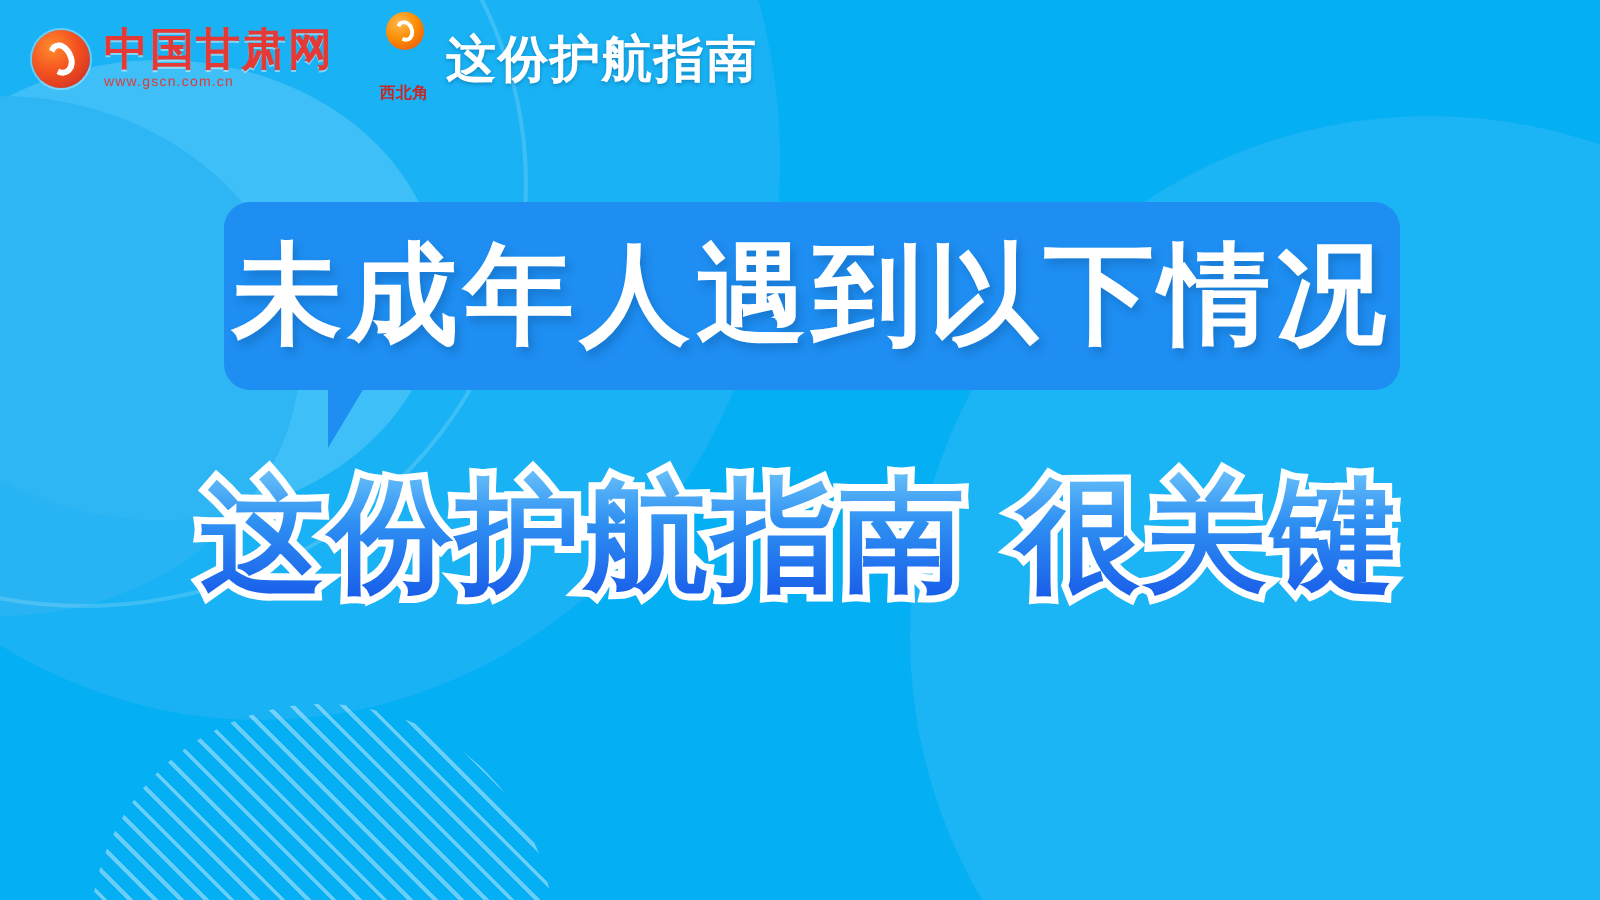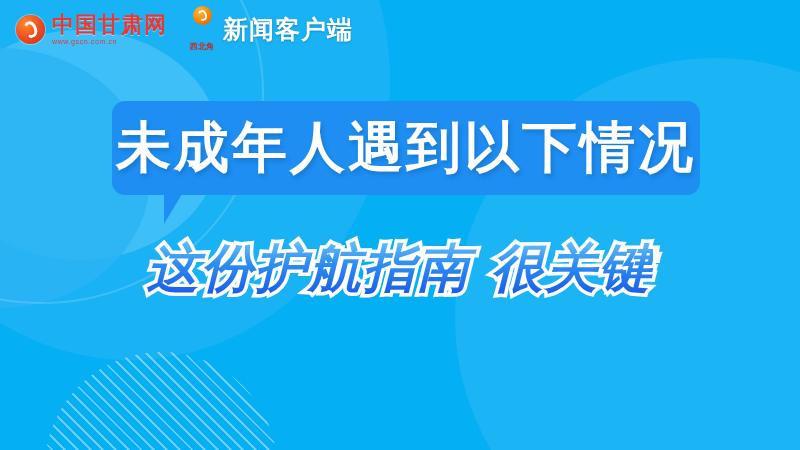--- a/index.html
+++ b/index.html
@@ -269,22 +269,21 @@
     height: 92px;
     display: flex;
     align-items: center;
     justify-content: center;
     z-index: 8;
   }
   .headline-2 {
     position: relative;
     font-family: "DejaVu Sans", "Liberation Sans", sans-serif;
     font-weight: 700;
-    font-style: italic;
-    font-size: 52px;
+    font-size: 62px;
     letter-spacing: 2px;
     white-space: nowrap;
     line-height: 1;
   }
   
   .headline-2 .h2-stroke {
     position: absolute;
     left: 0;
     top: 0;
     color: #ffffff;
@@ -328,21 +327,21 @@
       </div>
     </div>
 
     <div class="logo-sep"></div>
 
     <div class="app-block">
       <div class="app-badge">
         <div class="app-badge-flame"></div>
         <div class="app-badge-label">西北角</div>
       </div>
-      <div class="app-name">新闻客户端</div>
+      <div class="app-name">这份护航指南</div>
     </div>
 
   </div>
 
   <div class="bubble">
     <div class="headline-1">未成年人遇到以下情况</div>
     <div class="bubble-tail"></div>
   </div>
 
   <div class="headline-2-wrap">

